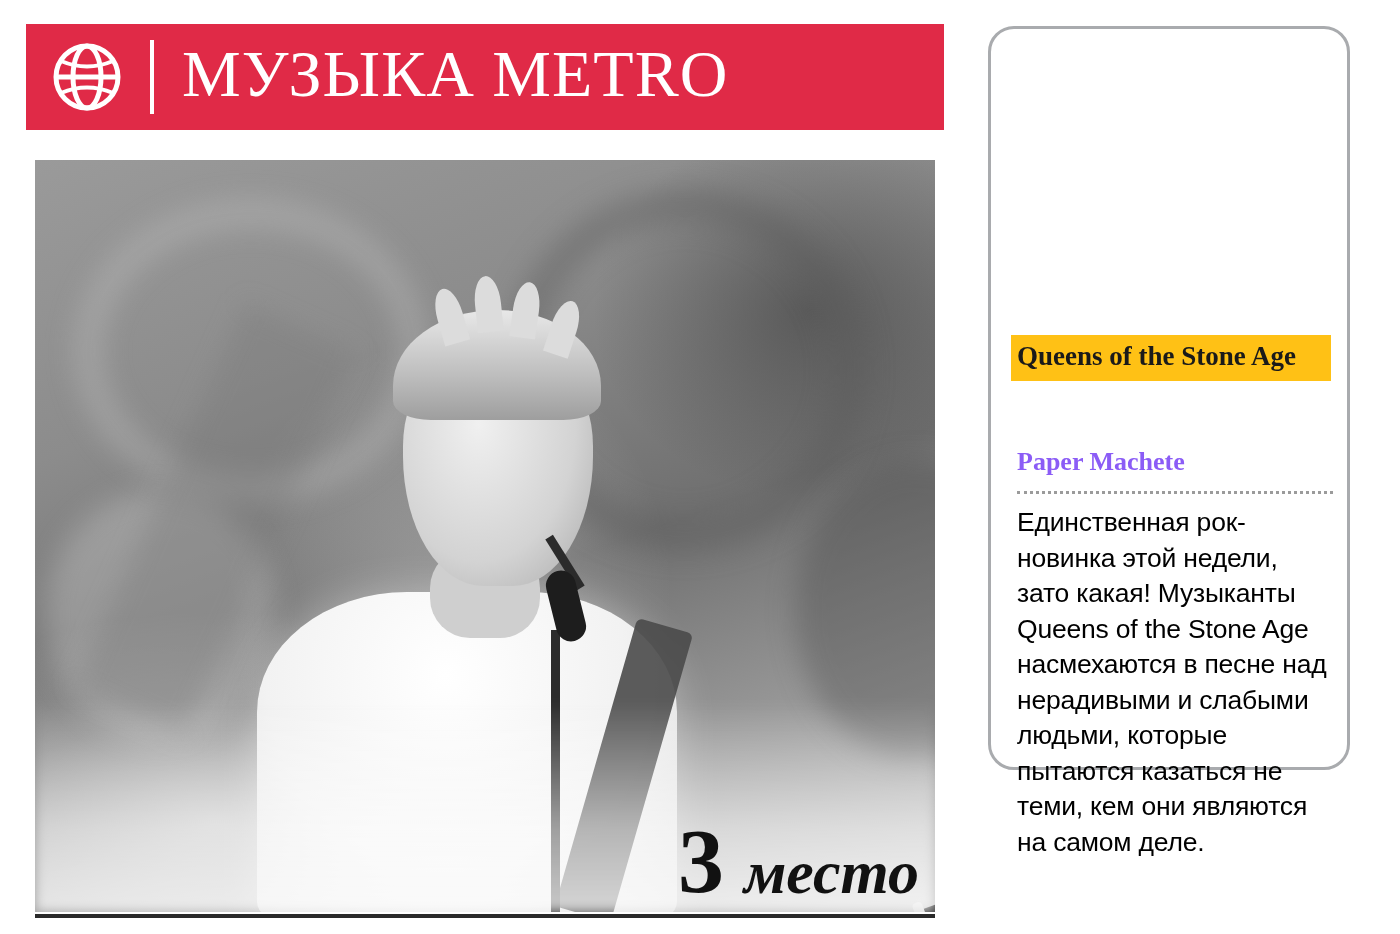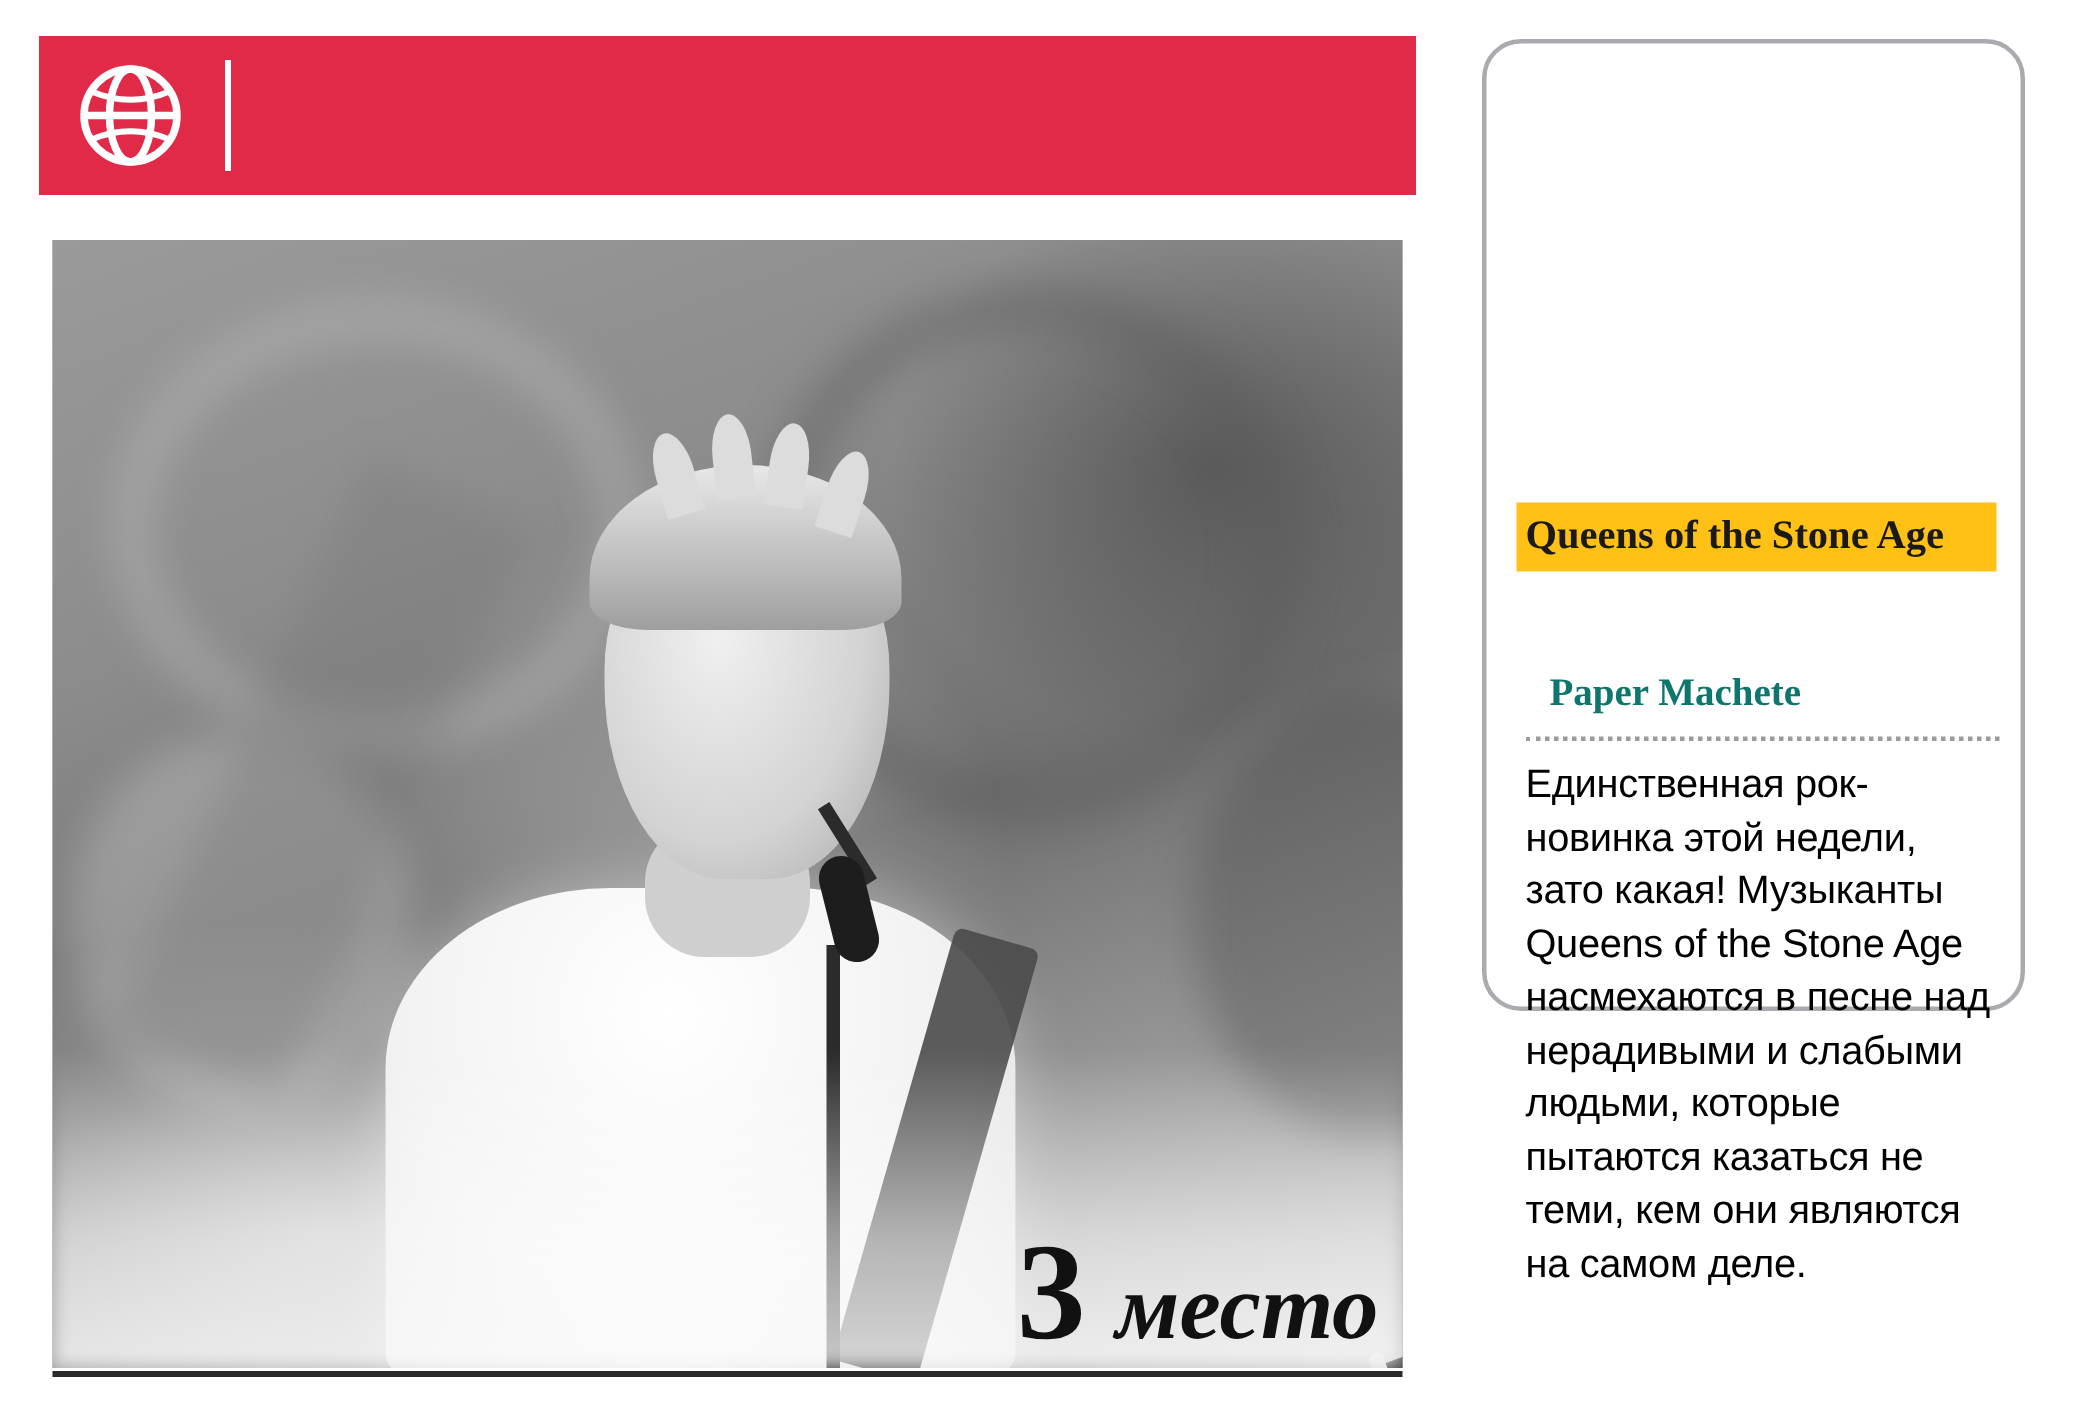--- a/index.html
+++ b/index.html
@@ -234,21 +234,21 @@
     height: 4px;
     background: #2a2a2a;
   }
 
   
   #review-card {
     position: absolute;
     left: 988px;
     top: 26px;
     width: 362px;
-    height: 648px;
+    height: 744px;
     background: #ffffff;
     border: 3px solid #a9abae;
     border-radius: 26px;
     box-sizing: border-box;
     padding: 0 20px;
   }
   #album-title {
     position: absolute;
     left: 20px;
     top: 306px;
@@ -257,26 +257,26 @@
     font-family: "Liberation Serif", serif;
     font-weight: bold;
     font-size: 27px;
     line-height: 1.32;
     color: #1a1a1a;
     padding: 4px 6px 6px 6px;
     box-sizing: border-box;
   }
   #track-title {
     position: absolute;
-    left: 42px;
+    left: 26px;
     top: 418px;
     font-family: "Liberation Serif", serif;
     font-weight: bold;
     font-size: 26px;
-    color: #0f766e;
+    color: #8b5cf6;
   }
   #dotted-rule {
     position: absolute;
     left: 26px;
     top: 462px;
     width: 316px;
     height: 0;
     border-top: 3px dotted #9b9b9b;
   }
   #review-body {
@@ -300,20 +300,21 @@
     <span id="globe-icon">
       <svg width="70" height="70" viewBox="0 0 70 70" aria-hidden="true">
         <circle cx="35" cy="35" r="31" fill="none" stroke="#ffffff" stroke-width="5"></circle>
         <ellipse cx="35" cy="35" rx="14" ry="31" fill="none" stroke="#ffffff" stroke-width="5"></ellipse>
         <line x1="4" y1="35" x2="66" y2="35" stroke="#ffffff" stroke-width="5"></line>
         <path d="M9 19 Q35 30 61 19" fill="none" stroke="#ffffff" stroke-width="4"></path>
         <path d="M9 51 Q35 40 61 51" fill="none" stroke="#ffffff" stroke-width="4"></path>
       </svg>
     </span>
     <span id="header-divider"></span>
+    <span id="header-title">МУЗЫКА METRO</span>
   </div>
 
   <div id="photo-frame">
     <div id="photo-canvas">
       <div class="bg-shape" id="bg-ring-1"></div>
       <div class="bg-shape" id="bg-ring-2"></div>
       <div class="bg-shape" id="bg-blob-1"></div>
       <div class="bg-shape" id="bg-blob-2"></div>
       <div id="bg-bar-1"></div>
 

